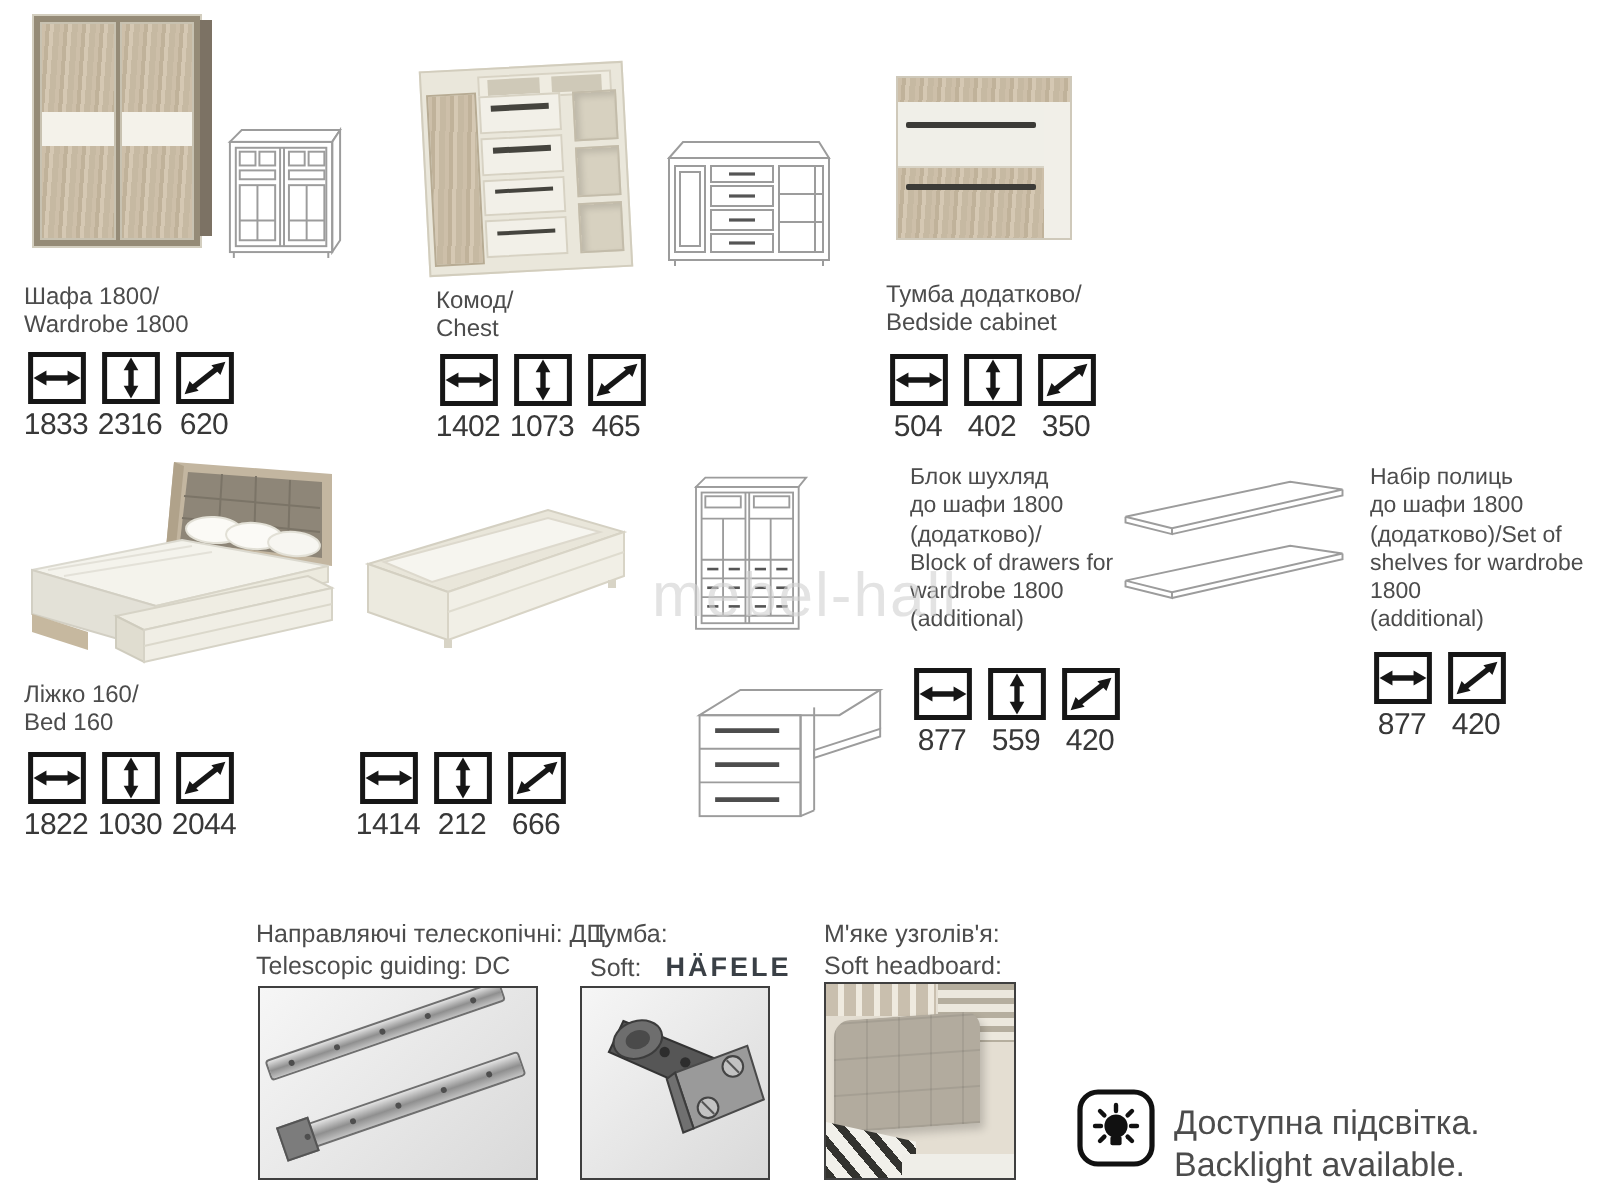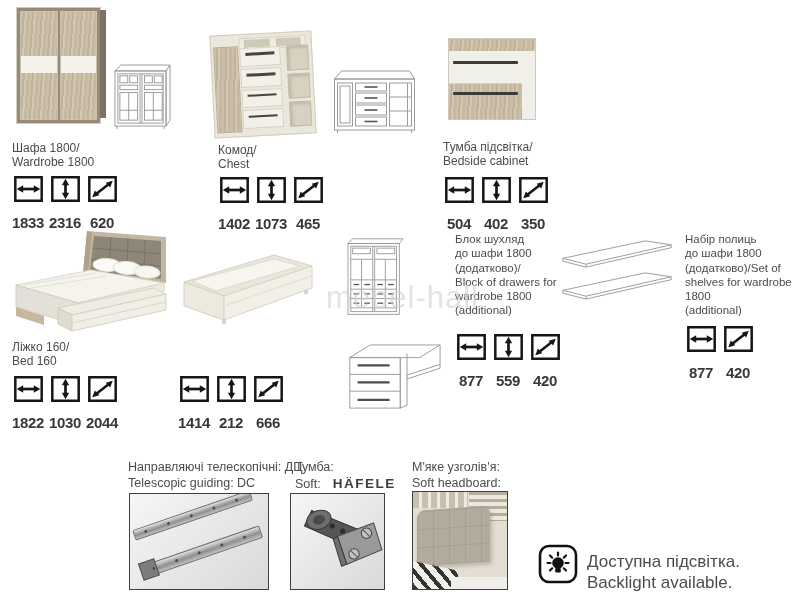--- a/index.html
+++ b/index.html
@@ -9,21 +9,21 @@
   .plabel{position:absolute;font-size:12px;line-height:1.2;color:#4c4c4c;}
   .pnote{position:absolute;font-size:11.5px;line-height:1.24;color:#4c4c4c;white-space:pre-line;}
   .hw-label{position:absolute;font-size:12.5px;line-height:1.3;color:#4c4c4c;}
   .haefele{font-weight:bold;color:#3a4046;letter-spacing:1.5px;font-size:13.5px;margin-left:12px;}
   .watermark{position:absolute;left:326px;top:280px;font-size:31px;letter-spacing:1px;
              color:#d2d2d2;opacity:.62;pointer-events:none;z-index:30;}
   
   .dims{position:absolute;display:flex;gap:5px;}
   .dim{display:flex;flex-direction:column;align-items:center;width:32px;}
   .dim-icon{width:29px;height:26px;display:block;}
-  .dim-val{margin-top:12px;font-size:15px;font-weight:700;color:#383838;letter-spacing:-0.3px;}
+  .dim-val{margin-top:2px;font-size:15px;font-weight:400;color:#383838;letter-spacing:-0.3px;}
   
   .draw{position:absolute;}
   .photo-svg{position:absolute;}
   
   .wood{background:repeating-linear-gradient(94deg,#cdbfa9 0 2px,#c0b29a 2px 4px,#d5c8b3 4px 6px,#c6b9a2 6px 9px);}
   
   .wardrobe-photo{position:absolute;}
   .w-side{position:absolute;right:0;top:3px;bottom:6px;width:6px;background:#7c7264;}
   .w-body{position:absolute;left:0;right:5px;top:0;bottom:0;background:#958b77;
           border:1px solid #d3cebf;padding:3px;display:flex;gap:2px;}
@@ -242,21 +242,21 @@
   <div class="bedside-photo" style="left:448px;top:38px;width:86px;height:80px">
     <div class="bs-top wood"></div>
     <div class="bs-side"></div>
     <div class="bs-front">
       <div class="bs-d1"></div>
       <div class="bs-d2 wood"></div>
     </div>
   </div>
 
   <div class="plabel" style="left:443px;top:140px">
-    <div>Тумба підсвітка/</div>
+    <div>Тумба додатково/</div>
     <div>Bedside cabinet</div>
   </div>
   <div class="dims" style="left:443px;top:177px">
     <div class="dim">
       <svg class="dim-icon" viewBox="0 0 30 27">
           <use href="#ic-w"></use>
         </svg>
       <div class="dim-val">504</div>
     </div>
     <div class="dim">

